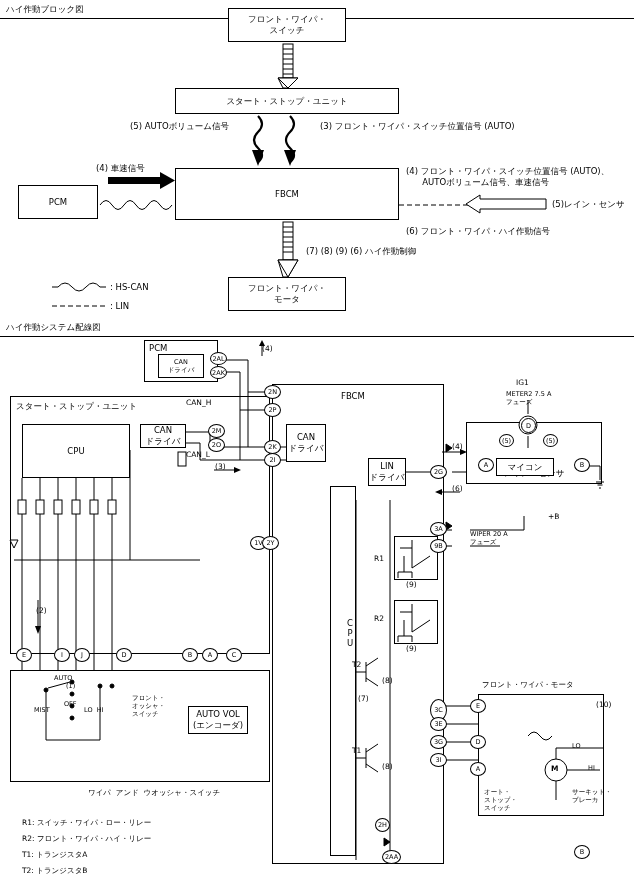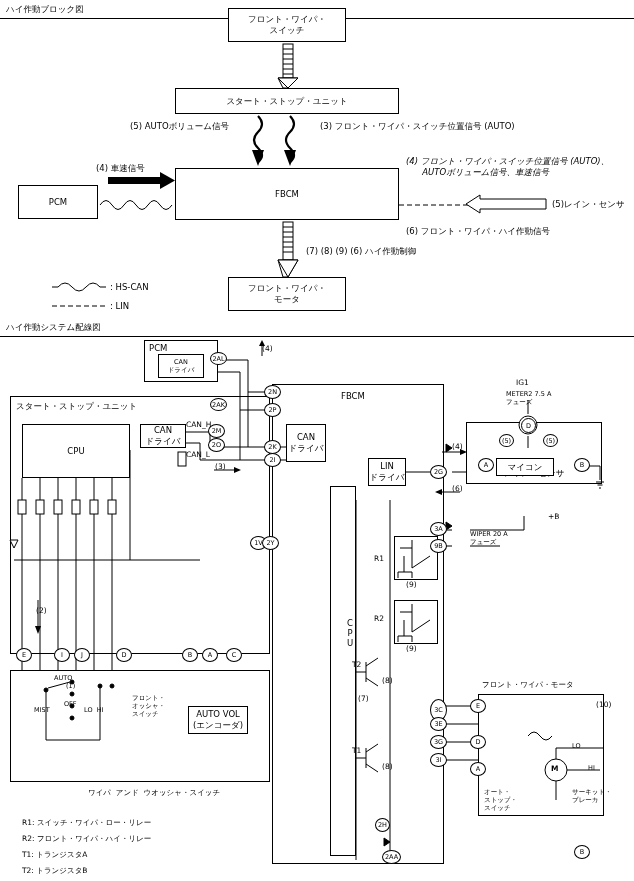--- a/index.html
+++ b/index.html
@@ -95,21 +95,21 @@
 
     <path d="M58,287 q7,-8 14,0 q7,8 14,0 q7,-8 14,0" stroke="#000" stroke-width="1" fill="none"></path>
     <line x1="52" y1="287" x2="58" y2="287" stroke="#000" stroke-width="1"></line>
     <line x1="100" y1="287" x2="106" y2="287" stroke="#000" stroke-width="1"></line>
     <line x1="52" y1="306" x2="106" y2="306" stroke="#000" stroke-width="1" stroke-dasharray="5,3"></line>
   </svg>
 
   <div class="t" style="left:130px;top:121px;">(5) AUTOボリューム信号</div>
   <div class="t" style="left:320px;top:121px;">(3) フロント・ワイパ・スイッチ位置信号 (AUTO)</div>
   <div class="t" style="left:96px;top:163px;">(4) 車速信号</div>
-  <div class="t" style="left:406px;top:156px;font-style:italic;">(4) フロント・ワイパ・スイッチ位置信号 (AUTO)、
+  <div class="t" style="left:406px;top:166px;">(4) フロント・ワイパ・スイッチ位置信号 (AUTO)、
       AUTOボリューム信号、車速信号</div>
   <div class="t" style="left:552px;top:199px;">(5)レイン・センサ</div>
   <div class="t" style="left:406px;top:226px;">(6) フロント・ワイパ・ハイ作動信号</div>
   <div class="t" style="left:306px;top:246px;">(7) (8) (9) (6) ハイ作動制御</div>
   <div class="t" style="left:110px;top:282px;">: HS-CAN</div>
   <div class="t" style="left:110px;top:301px;">: LIN</div>
 
   <div class="box tp lft" style="left:144px;top:340px;width:74px;height:42px;">
     <div class="lab" style="top:2px;left:4px;">PCM</div>
   </div>
@@ -264,21 +264,21 @@
     <g stroke="#000" stroke-width="1" fill="#000">
       <polygon points="446,444 452,448 446,452"></polygon>
       <polygon points="446,522 452,526 446,530"></polygon>
       <polygon points="384,838 390,842 384,846"></polygon>
     </g>
   </svg>
 
   <div class="circ" style="left:210px;top:352px;width:17px;height:13px;border-radius:50%;">
       <span>2AL</span>
     </div>
-  <div class="circ" style="left:210px;top:366px;width:17px;height:13px;margin-top:32px;">
+  <div class="circ" style="left:210px;top:366px;width:17px;height:13px;">
       <span>2AK</span>
     </div>
   <div class="circ" style="left:264px;top:385px;width:17px;height:14px;">
       <span>2N</span>
     </div>
   <div class="circ" style="left:264px;top:403px;width:17px;height:14px;">
       <span>2P</span>
     </div>
   <div class="circ" style="left:264px;top:440px;width:17px;height:14px;">
       <span>2K</span>
@@ -370,21 +370,21 @@
   <div class="circ" style="left:499px;top:434px;width:15px;height:13px;">
       <span>(5)</span>
     </div>
   <div class="circ" style="left:543px;top:434px;width:15px;height:13px;">
       <span>(5)</span>
     </div>
   <div class="circ" style="left:521px;top:418px;width:15px;height:15px;">
       <span>D</span>
     </div>
 
-  <div class="t sm" style="left:186px;top:420px;">CAN_H</div>
+  <div class="t sm" style="left:186px;top:398px;">CAN_H</div>
   <div class="t sm" style="left:186px;top:450px;">CAN_L</div>
   <div class="t sm" style="left:215px;top:462px;">(3)</div>
   <div class="t sm" style="left:262px;top:344px;">(4)</div>
   <div class="t sm" style="left:516px;top:378px;">IG1</div>
   <div class="t xs" style="left:506px;top:390px;">METER2 7.5 A
 フューズ</div>
   <div class="t sm" style="left:452px;top:442px;">(4)</div>
   <div class="t sm" style="left:452px;top:484px;">(6)</div>
   <div class="t xs" style="left:470px;top:530px;">WIPER 20 A
 フューズ</div>

